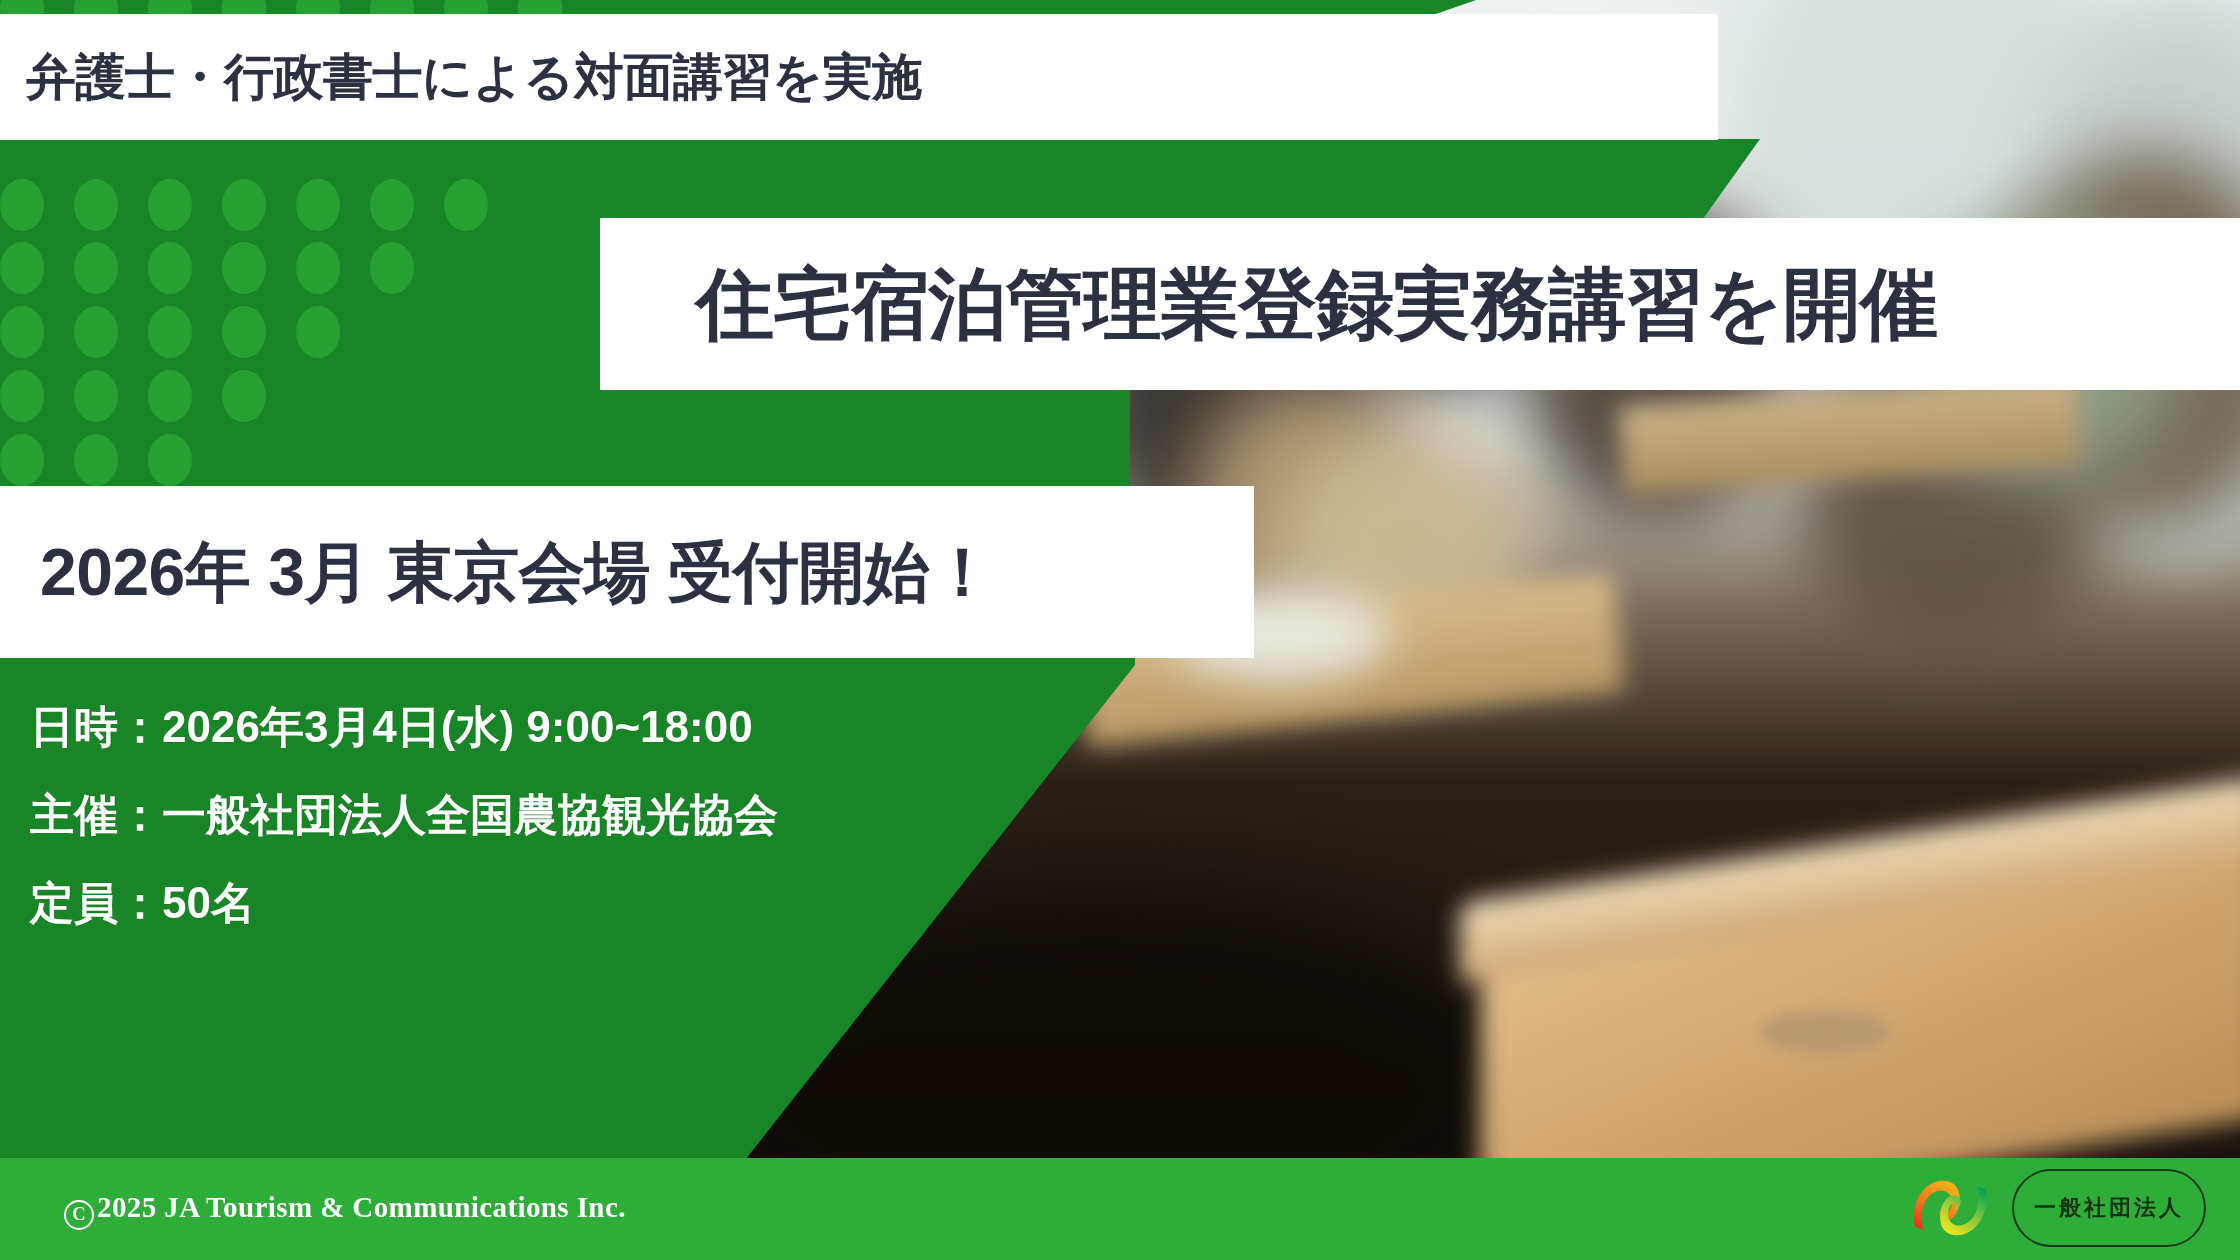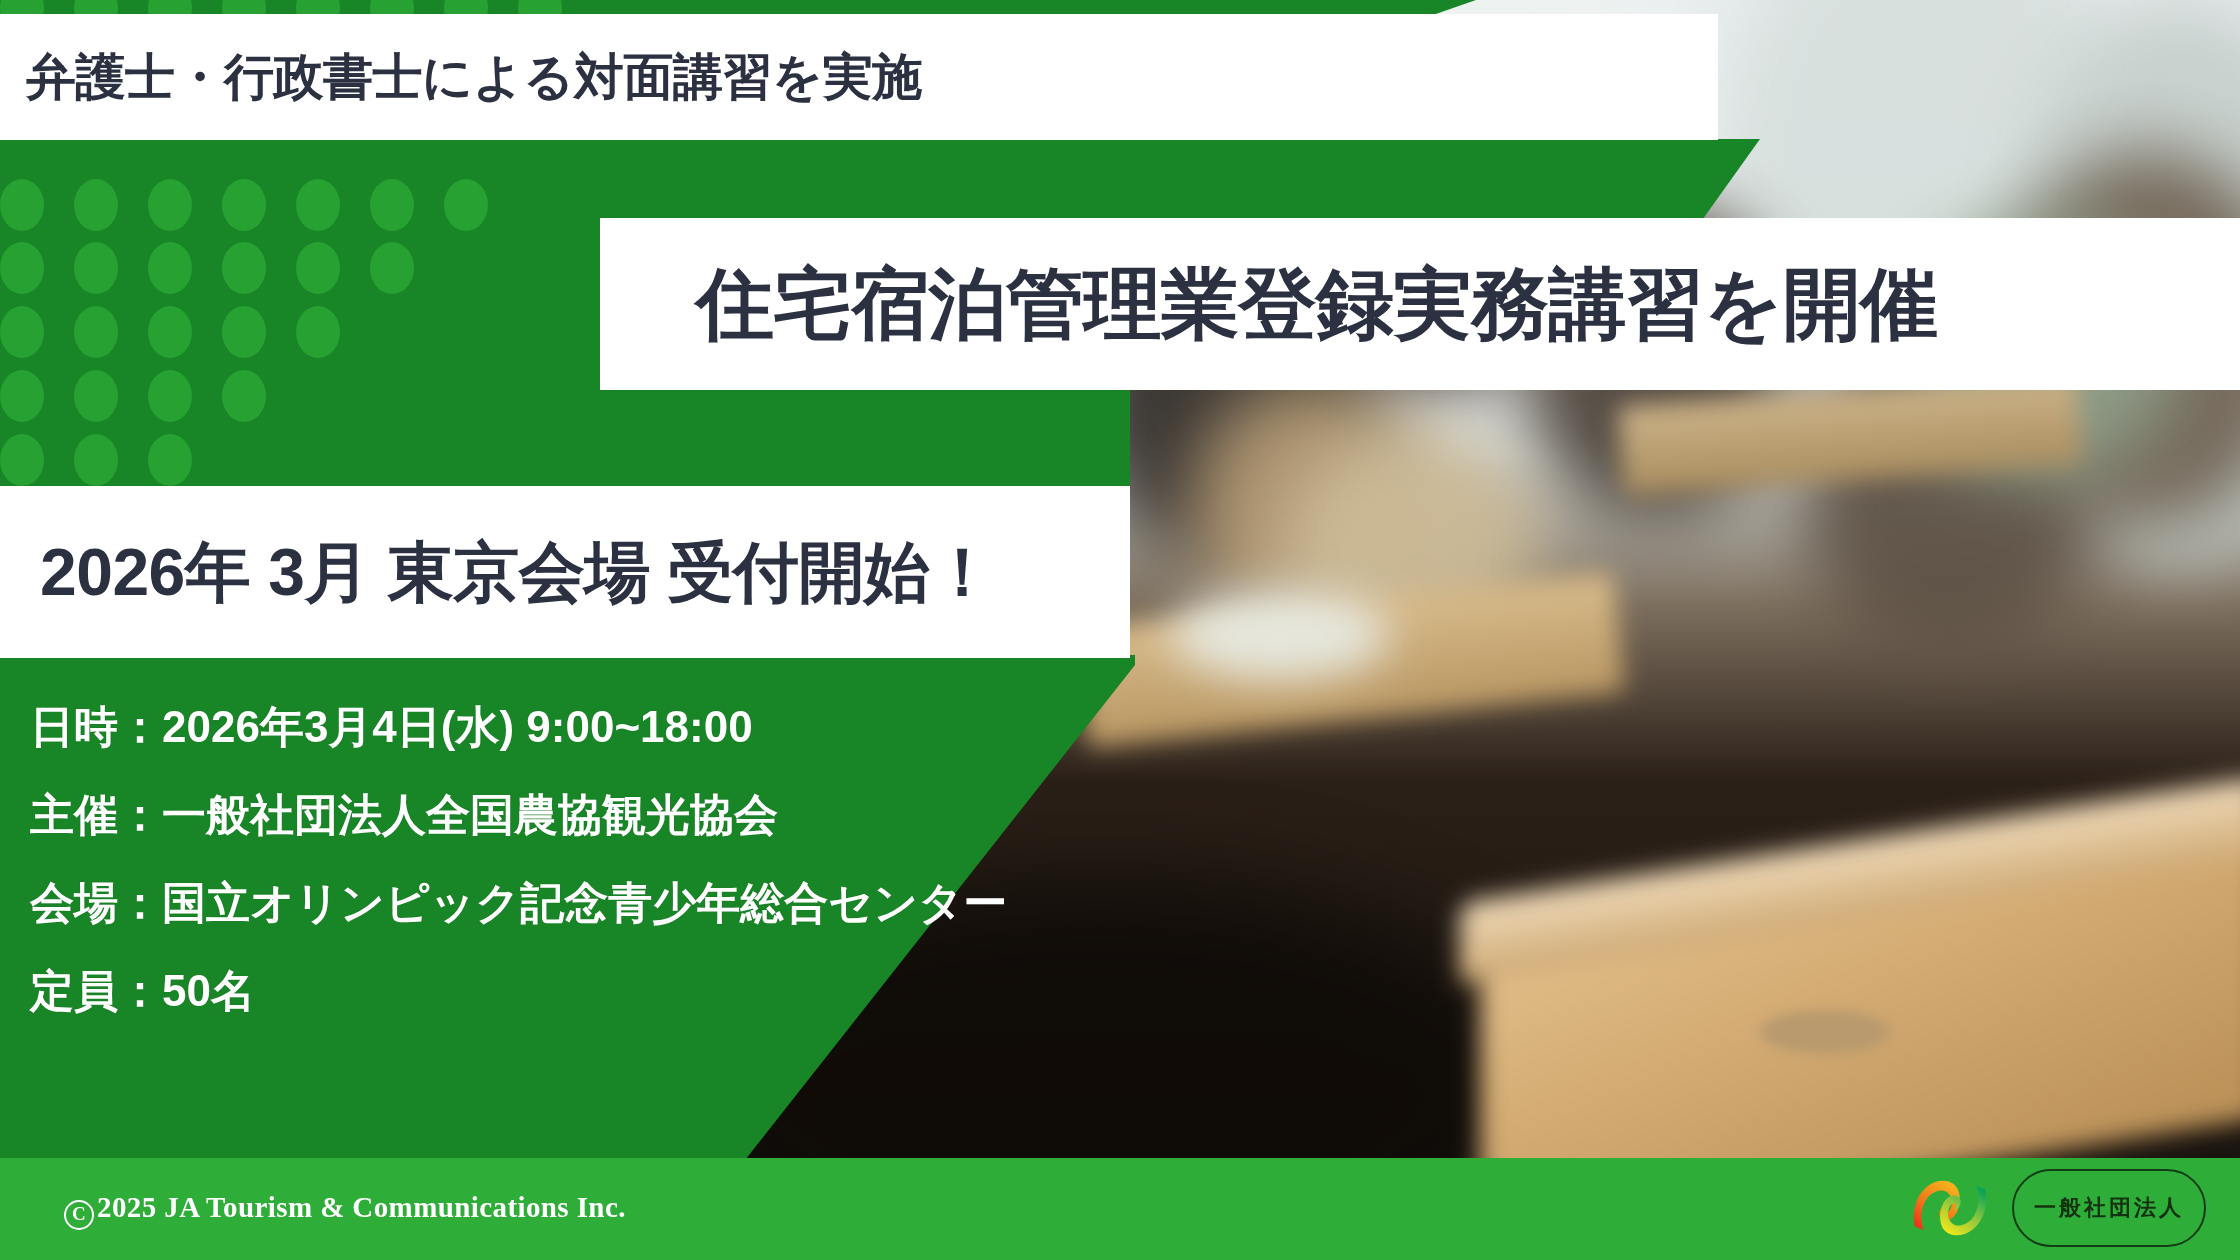--- a/index.html
+++ b/index.html
@@ -112,21 +112,21 @@
 
   
   .banner {
     position: absolute;
     background: #ffffff;
     display: flex;
     align-items: center;
   }
   .banner-1 { left: 0;    top: 14px;  width: 1718px; height: 126px; }
   .banner-2 { left: 600px; top: 218px; width: 1640px; height: 172px; }
-  .banner-3 { left: 0;    top: 486px; width: 1130px; height: 172px; text-align: right; }
+  .banner-3 { left: 0;    top: 486px; width: 1254px; height: 172px; text-align: right; }
 
   .headline {
     color: #2c3142;
     font-weight: 700;
     letter-spacing: -0.5px;
     white-space: nowrap;
     line-height: 1;
   }
   .headline-1 { font-size: 50px; padding-left: 26px; }
   .headline-2 { font-size: 78px; padding-left: 96px; }
@@ -290,21 +290,20 @@
     <div class="headline headline-2">住宅宿泊管理業登録実務講習を開催</div>
   </div>
 
   <div class="banner banner-3">
     <div class="headline headline-3">2026年 3月 東京会場 受付開始！</div>
   </div>
 
   <div class="details">
     <div class="detail-line">日時：2026年3月4日(水) 9:00~18:00</div>
     <div class="detail-line">主催：一般社団法人全国農協観光協会</div>
-    <div class="detail-line">会場：国立オリンピック記念青少年総合センター</div>
     <div class="detail-line">定員：50名</div>
   </div>
 
   <div class="footer-bar"></div>
 
   <div class="copyright">
     <span class="cmark">C</span><span>2025 JA Tourism &amp; Communications  Inc.</span>
   </div>
 
   <div class="brand">

